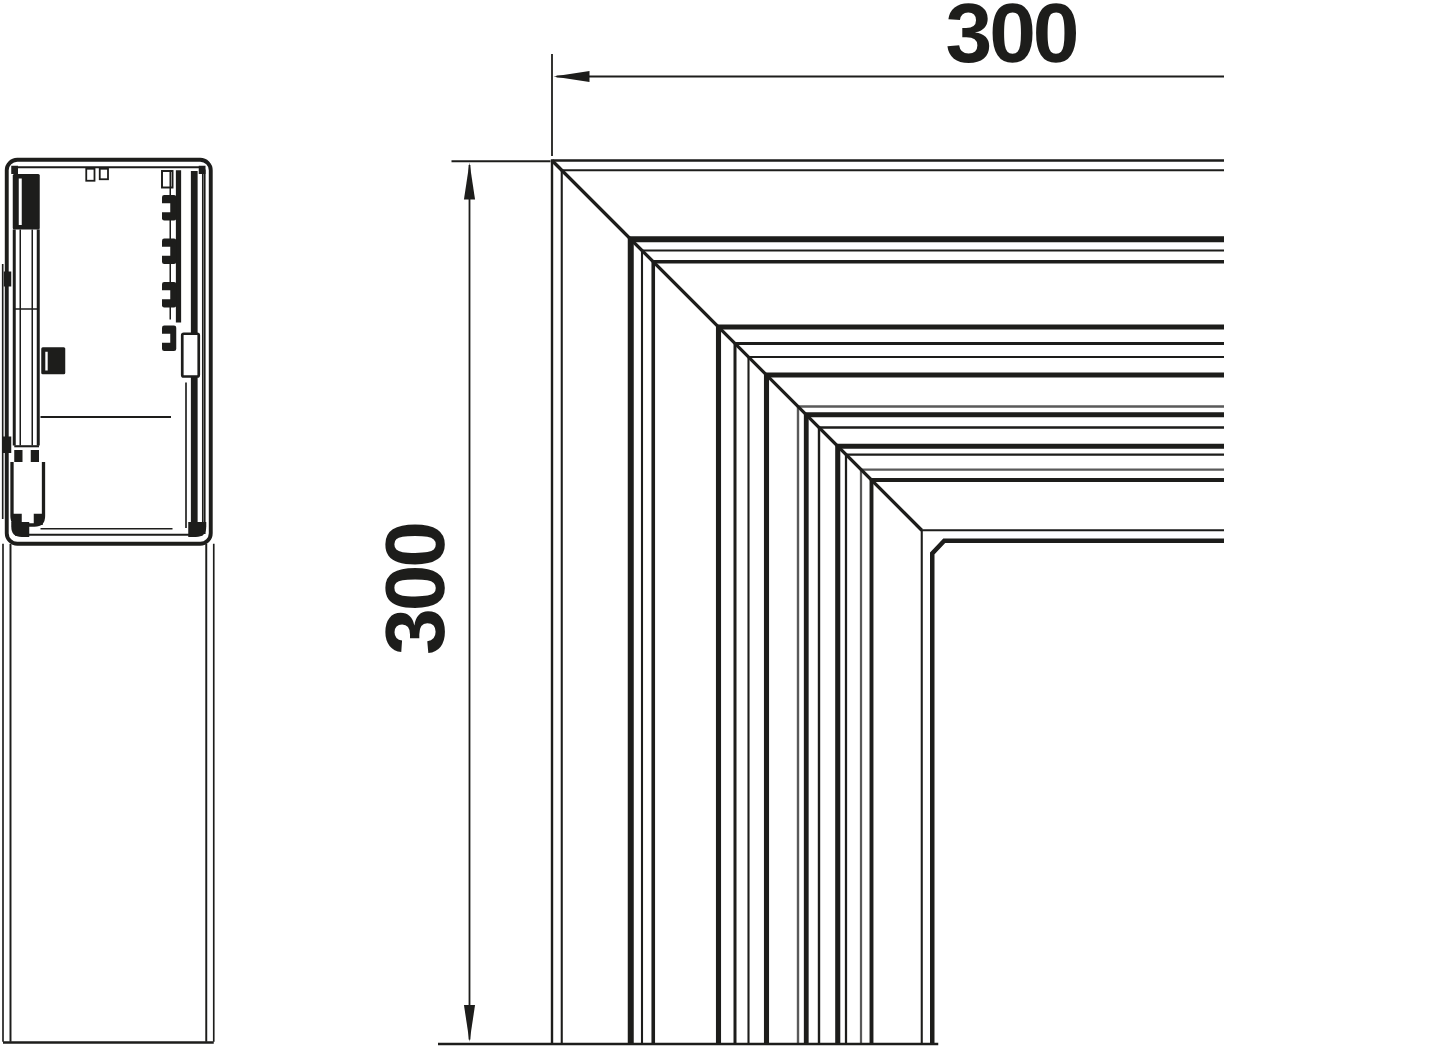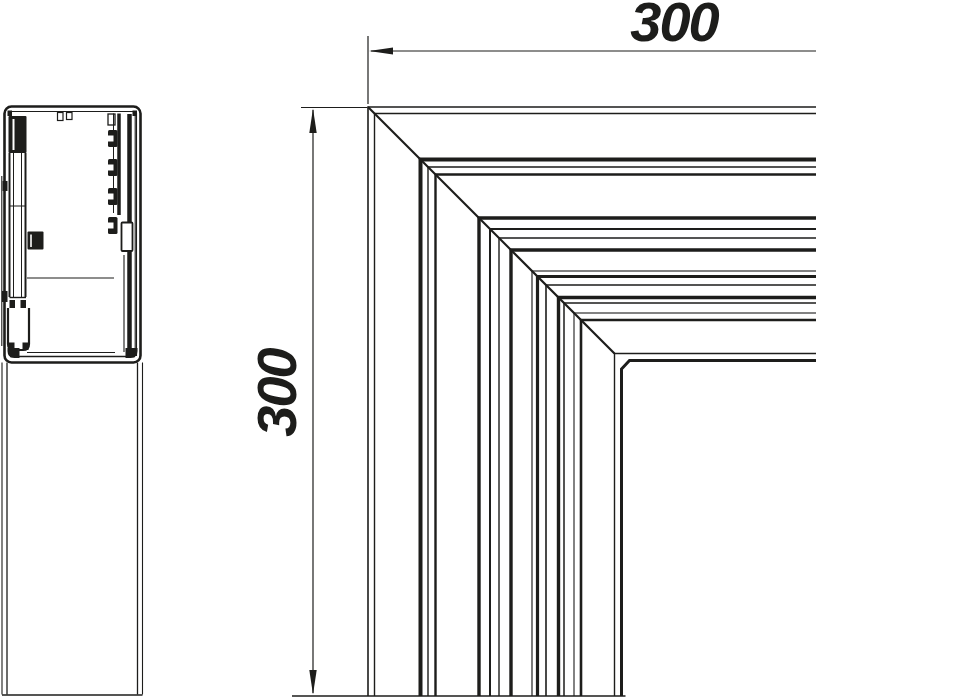--- a/index.html
+++ b/index.html
@@ -1,21 +1,20 @@
 <!DOCTYPE html>
 <html style="--lc: #1d1d1b; --bg: #ffffff;"><head>
 <meta charset="utf-8">
 <style>
   :root { --lc: #1d1d1b; --bg: #ffffff; }
   html,body { margin:0; padding:0; background:#fff; }
   .stage {
     position:relative; width:816px; height:699px;
     background:var(--bg); overflow:hidden;
     font-family:"Liberation Sans", sans-serif;
-    font-style:italic;
   }
   .stage svg { position:absolute; left:0; top:0; width:960px; height:699px; }
   .s { fill:none; stroke:var(--lc); }
   .g { fill:none; stroke:#5a5a5a; }
   .w { fill:none; stroke:#ffffff; }
   .f { fill:var(--lc); stroke:none; }
   .fw { fill:#ffffff; stroke:var(--lc); }
   .dim-label {
     position:absolute; color:var(--lc);
     font-family:"Liberation Sans", sans-serif;

